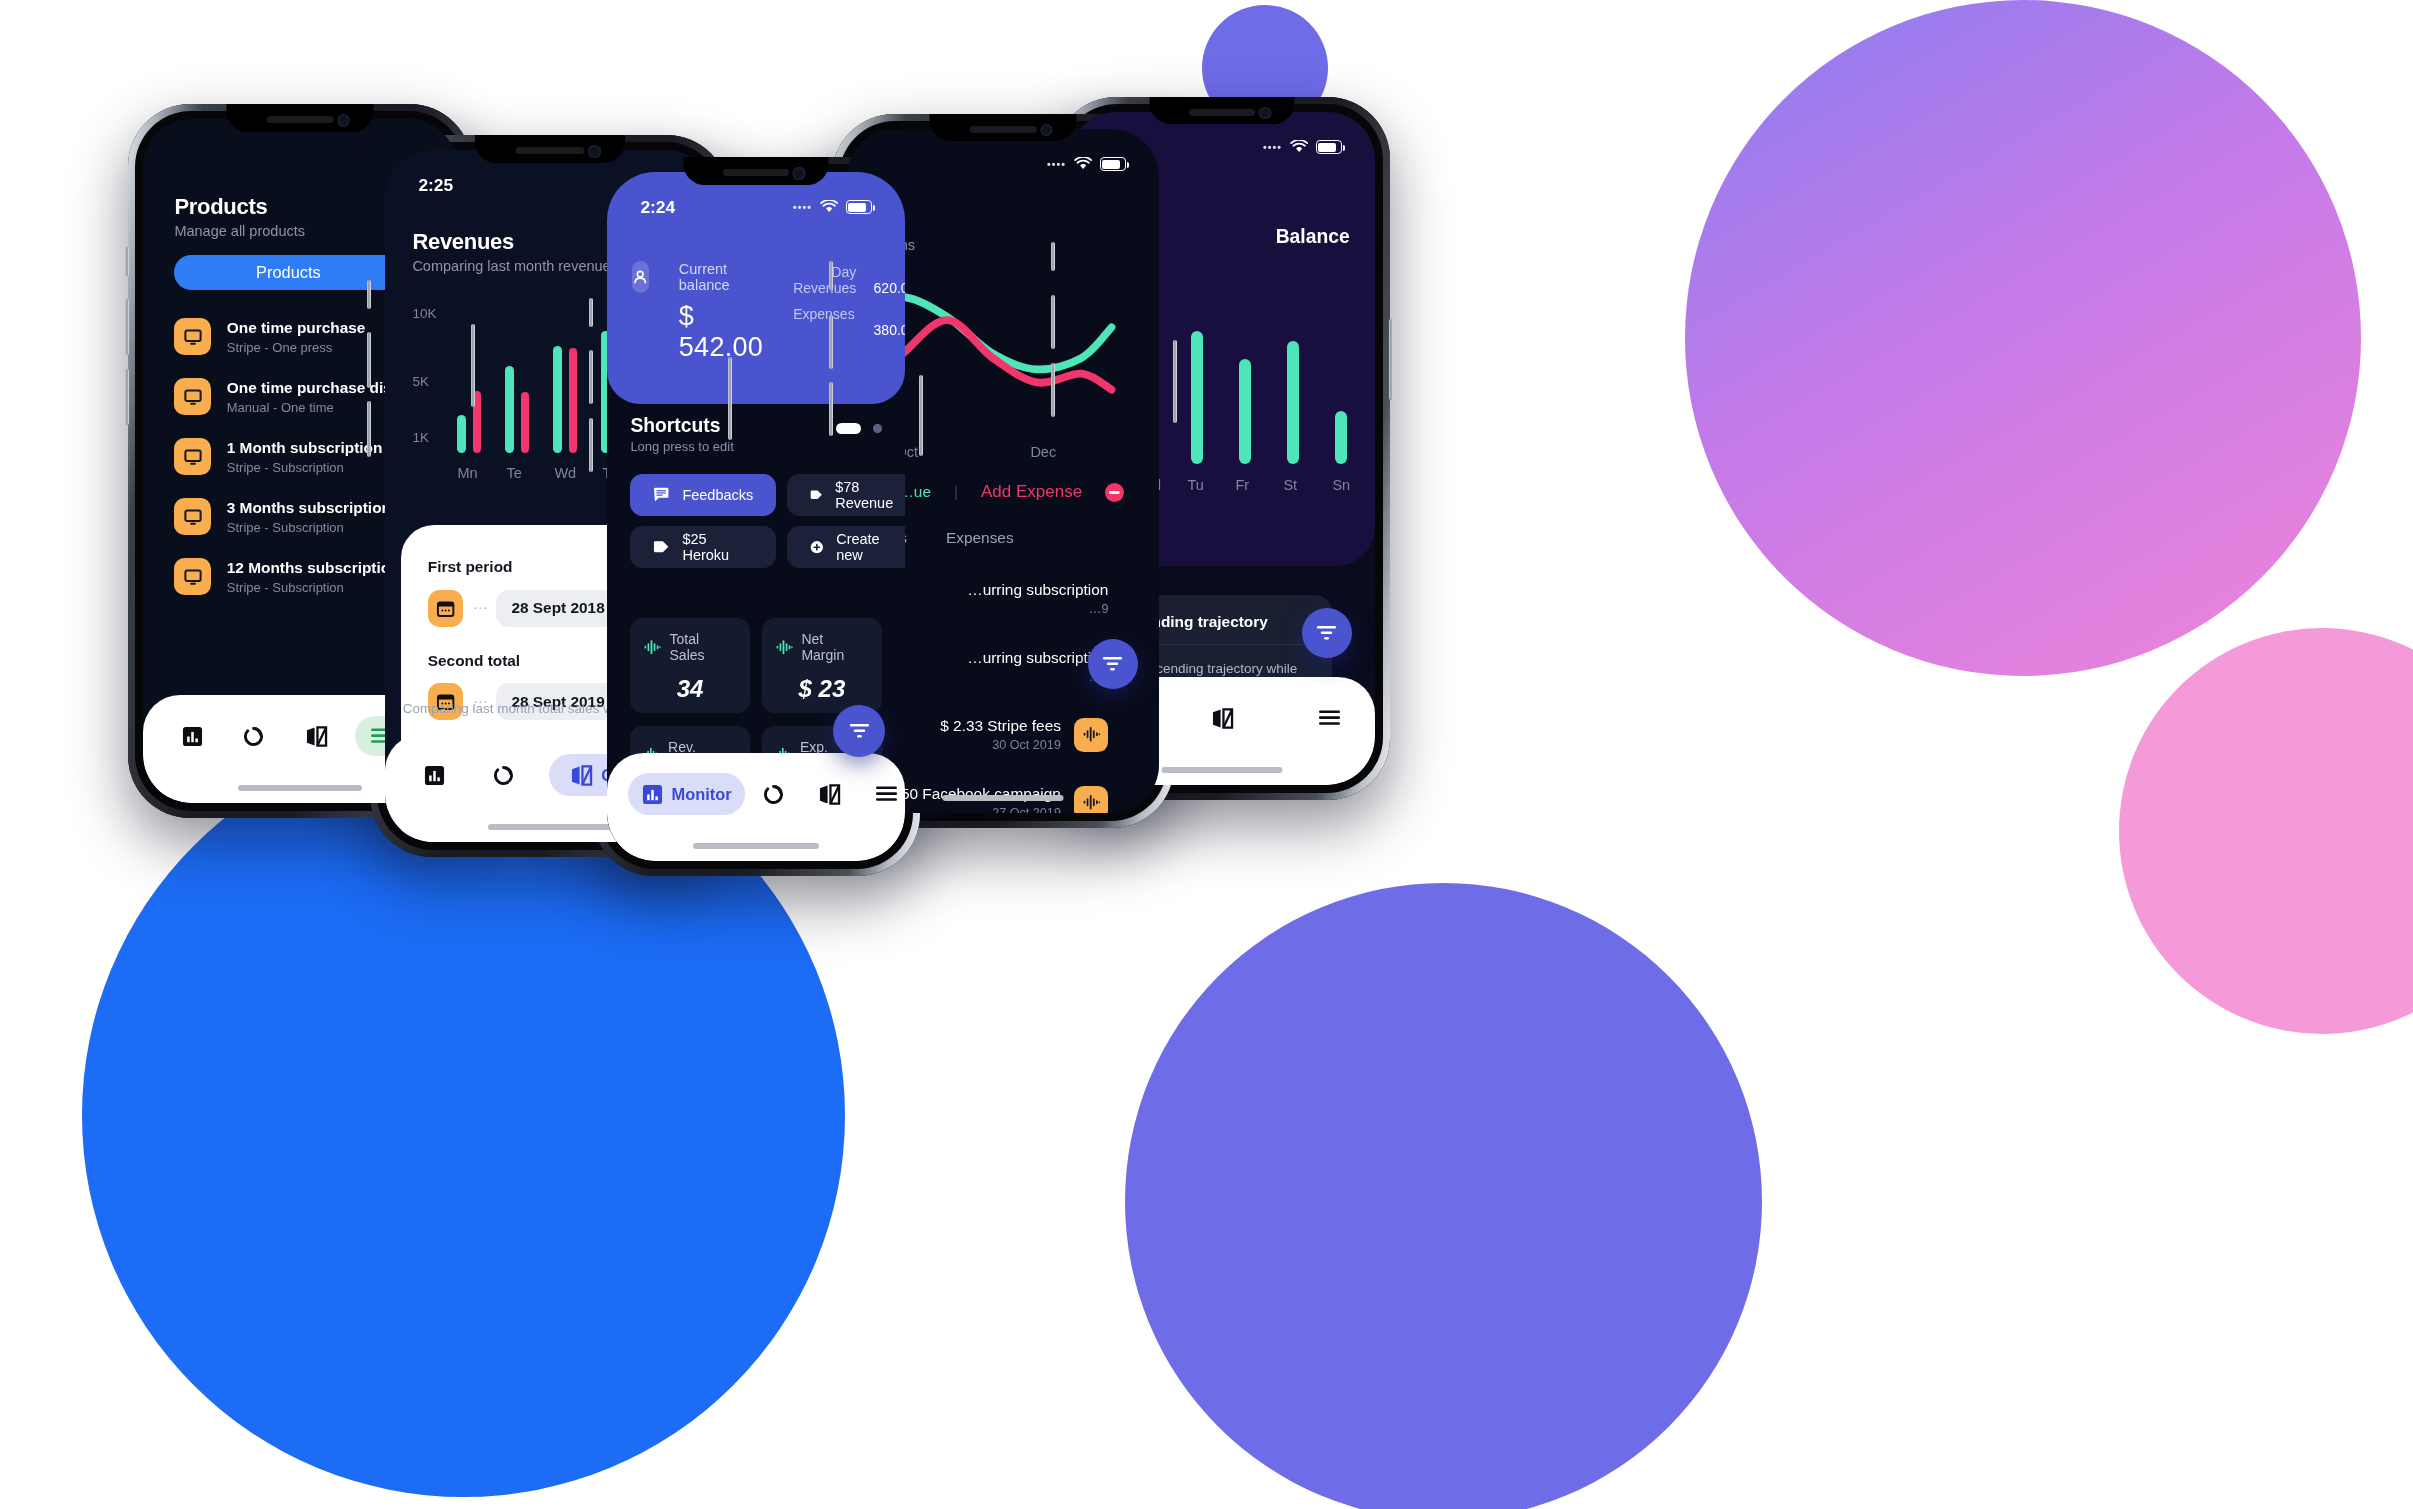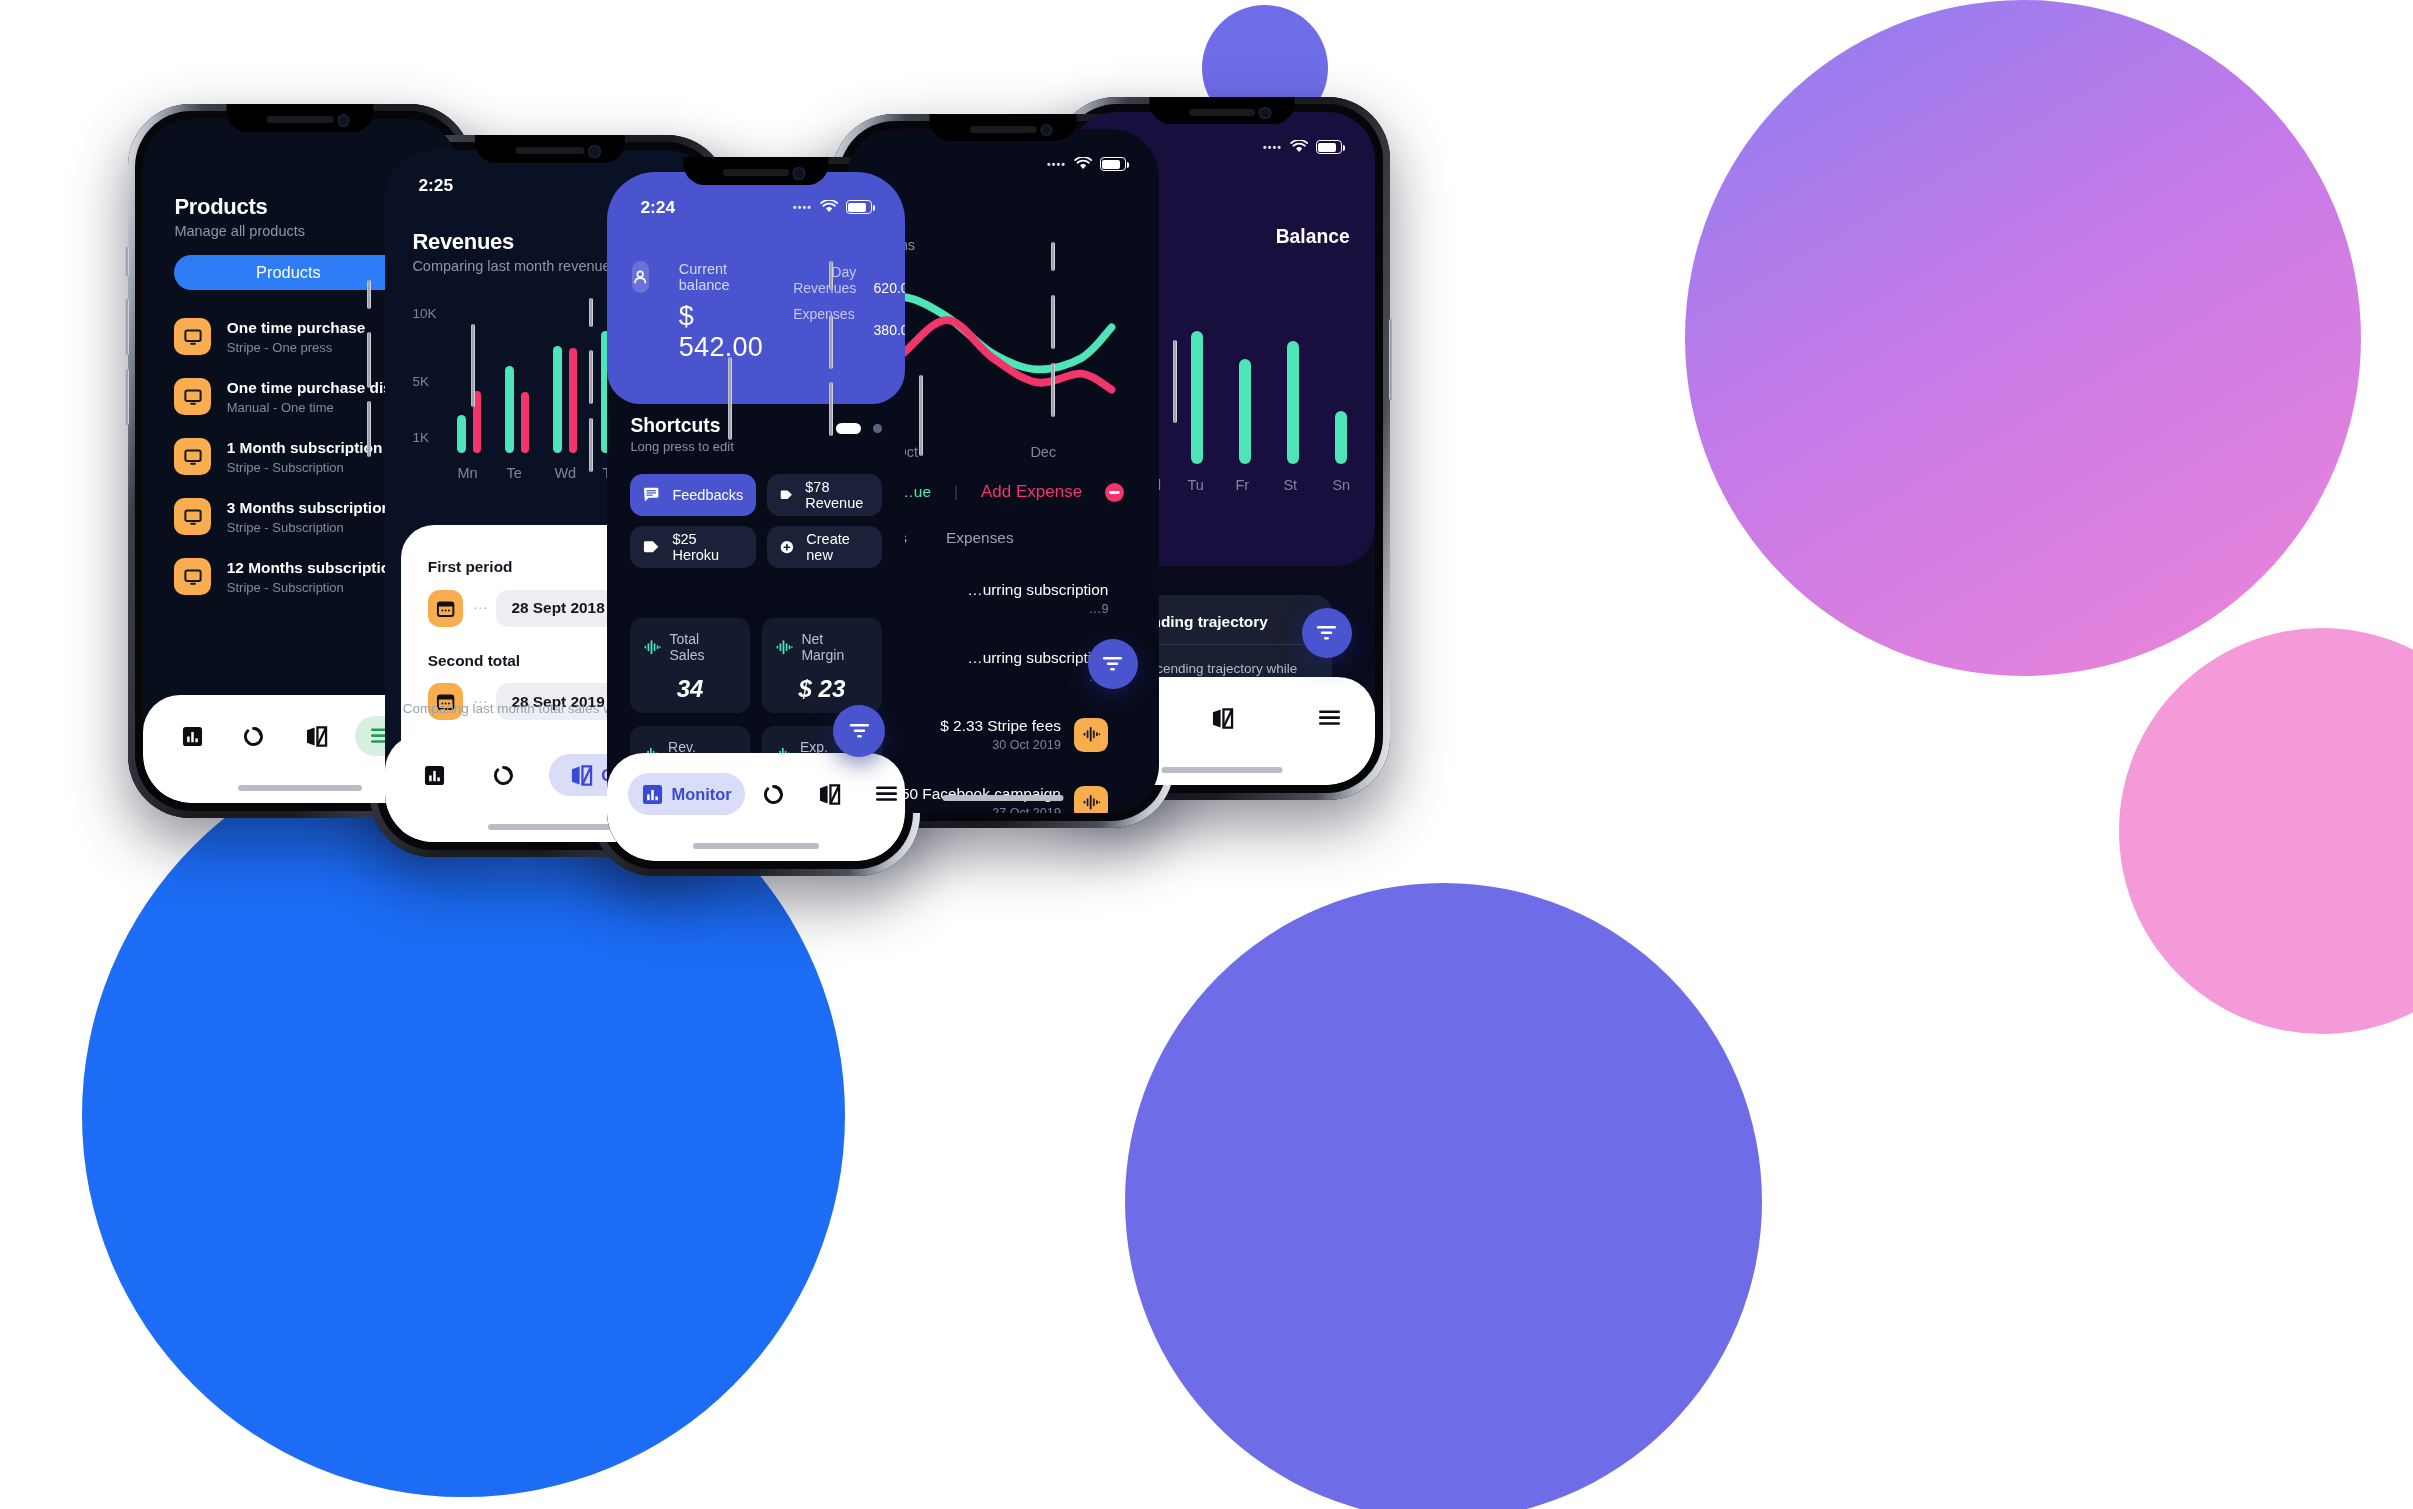--- a/index.html
+++ b/index.html
@@ -122,21 +122,21 @@
     justify-content:center; }
   .bal-lbl { font-size:14.5px; color:#d4d8f6; }
   .bal-amt { font-size:27px; color:#fff; font-weight:400; letter-spacing:0.3px; }
   .kv-l { font-size:14px; color:#c2c7ef; }
   .kv-v { font-size:14px; color:#fff; font-weight:500; }
   .sc-h { font-size:19.3px; font-weight:bold; color:#fff; }
   .sc-sub { font-size:13px; color:#8891ab; margin-top:1.9px; }
   .sc-toggle { width:25px; height:10.6px; border-radius:6.8px; background:#fff; }
   .sc-dot { width:8.7px; height:8.7px; border-radius:50%; background:#5a6280; }
   .sc-btn { height:42px; border-radius:12.6px; background:#1a2139;
-    display:flex; align-items:center; gap:12.6px; padding:0 13px;
+    display:flex; align-items:center; gap:12.6px; padding:0 23px;
     font-size:14.5px; color:#fff; font-weight:500; }
   .sc-btn.hl { background:#4b54cf; }
   .stat { border-radius:12.6px; background:#141b2e; padding:12.6px 13.5px 0 13.5px; }
   .stat-h { display:flex; align-items:center; gap:8.7px; }
   .stat-l { font-size:14px; color:#b9c0d2; }
   .stat-v { font-size:24px; font-weight:bold; color:#fff; text-align:center;
     margin-top:11.6px;font-style:italic; }
 
   
   #p4 { left:832px; top:114px; width:342px; height:714px; }

